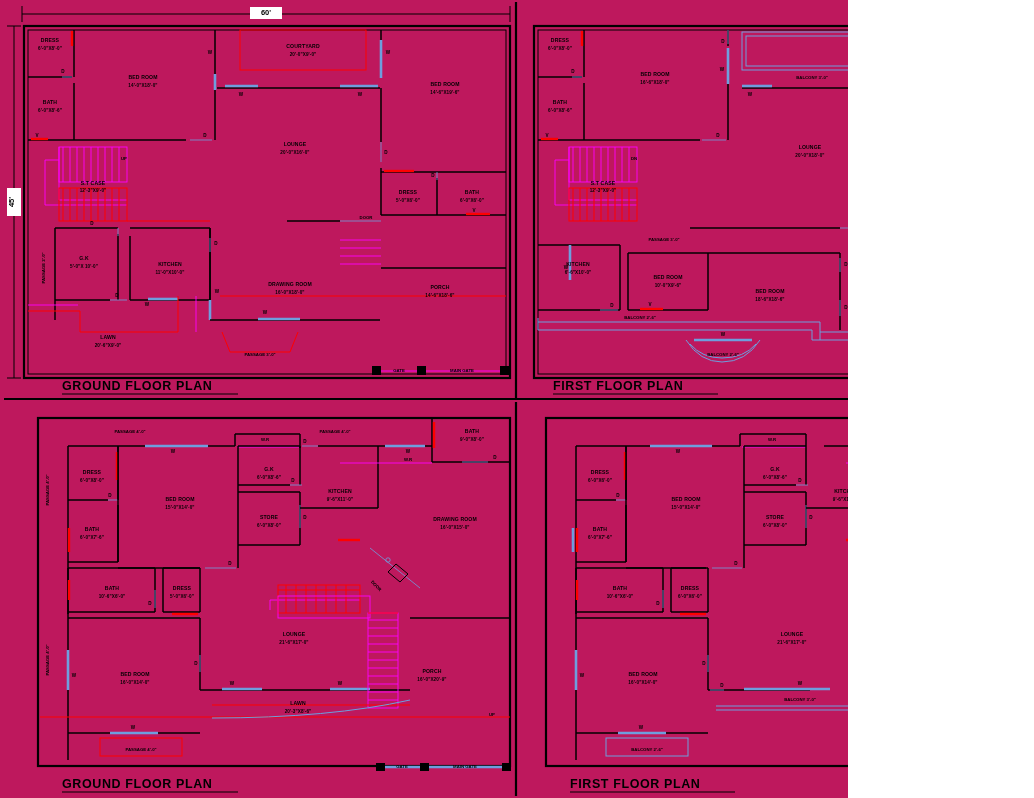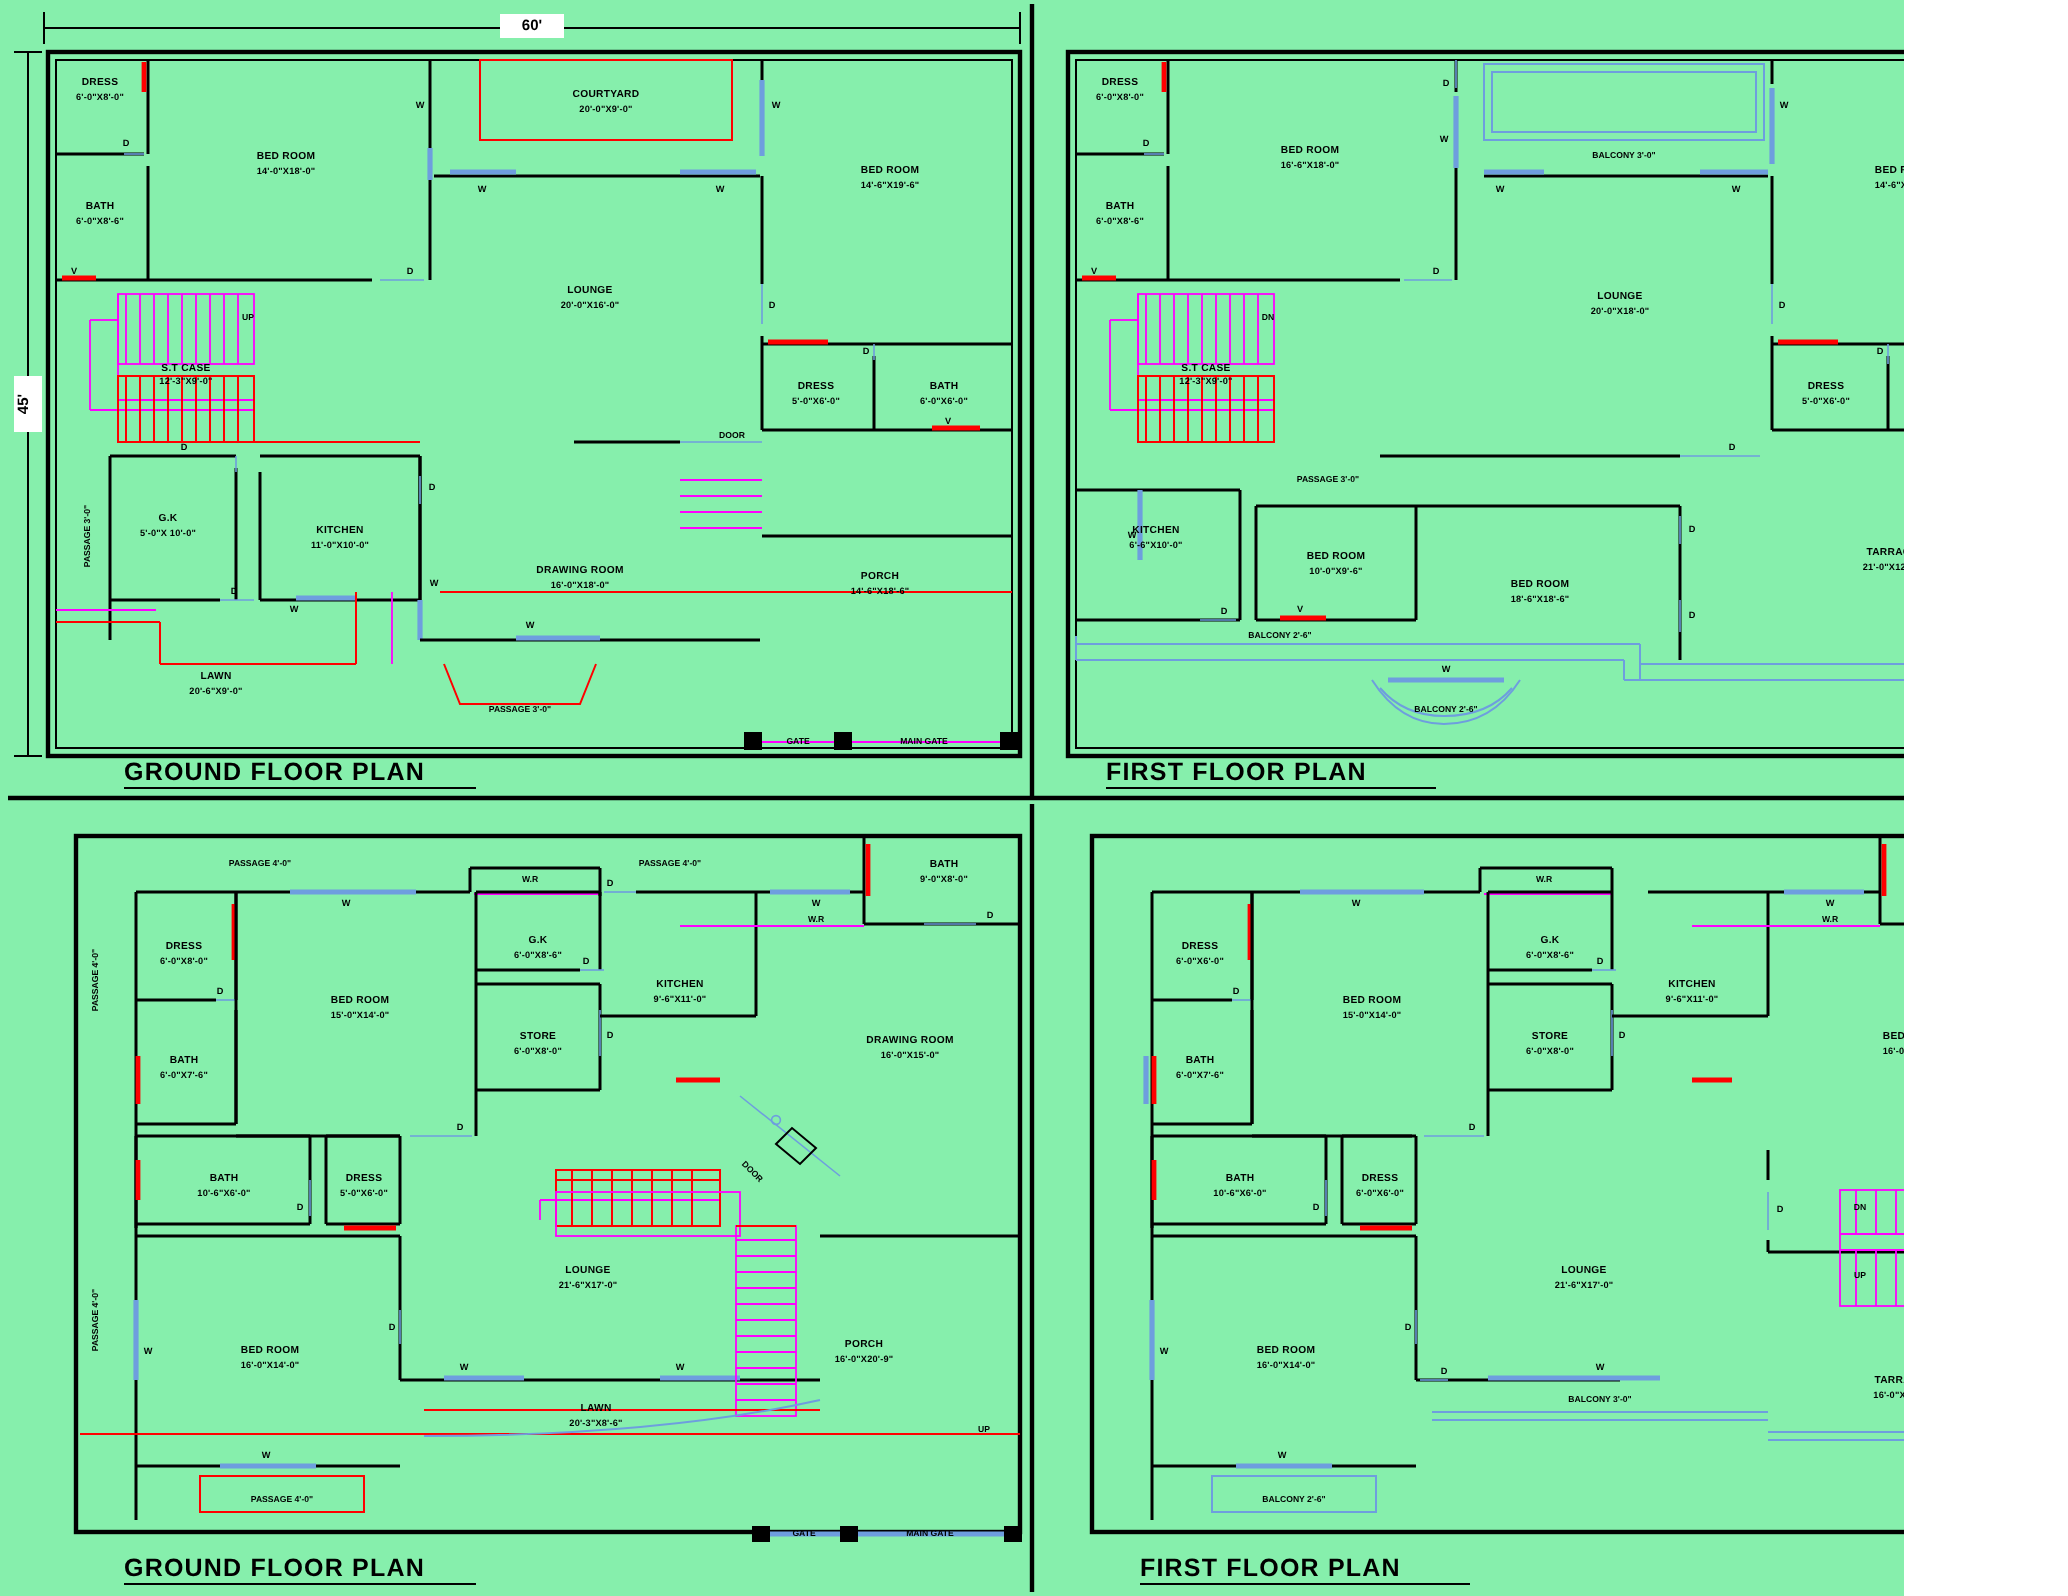--- a/index.html
+++ b/index.html
@@ -3,22 +3,22 @@
 <meta charset="utf-8">
 <style>
   * { box-sizing: border-box; }
   html, body {
     margin: 0; padding: 0;
     background: #ffffff;
     font-family: "Liberation Sans", sans-serif;
   }
   #sheet {
     position: relative;
-    width: 952px; height: 798px;
-    background: #86efac;
+    width: 848px; height: 798px;
+    background: #be185d;
     overflow: hidden;
     text-align: center;
   }
   svg { display: block; }
   .lbl {
     font-family: "Liberation Sans", sans-serif;
     font-weight: bold;
     fill: #000000;
     text-anchor: middle;
     dominant-baseline: middle;

